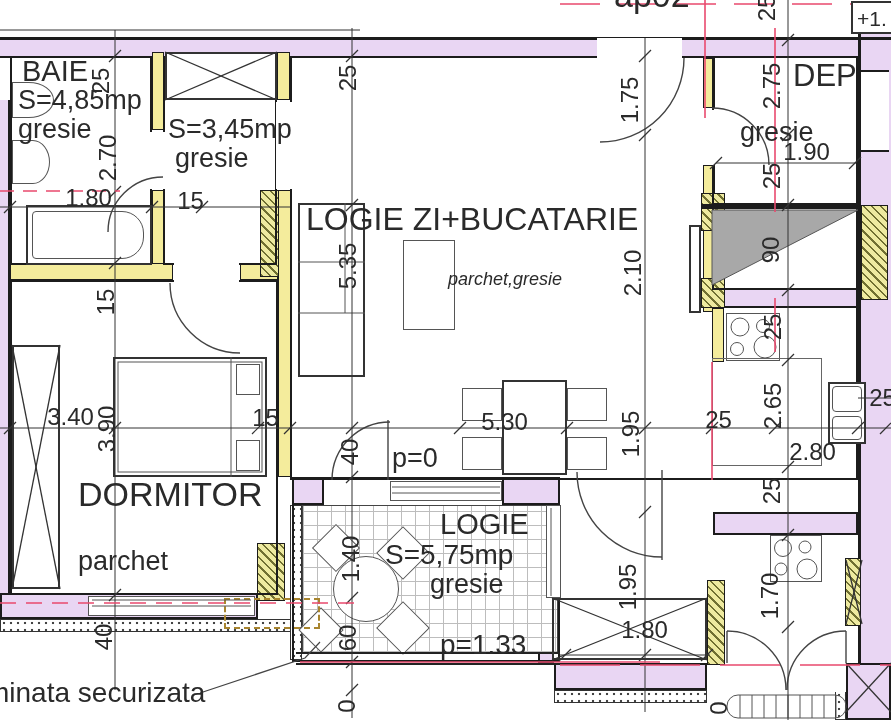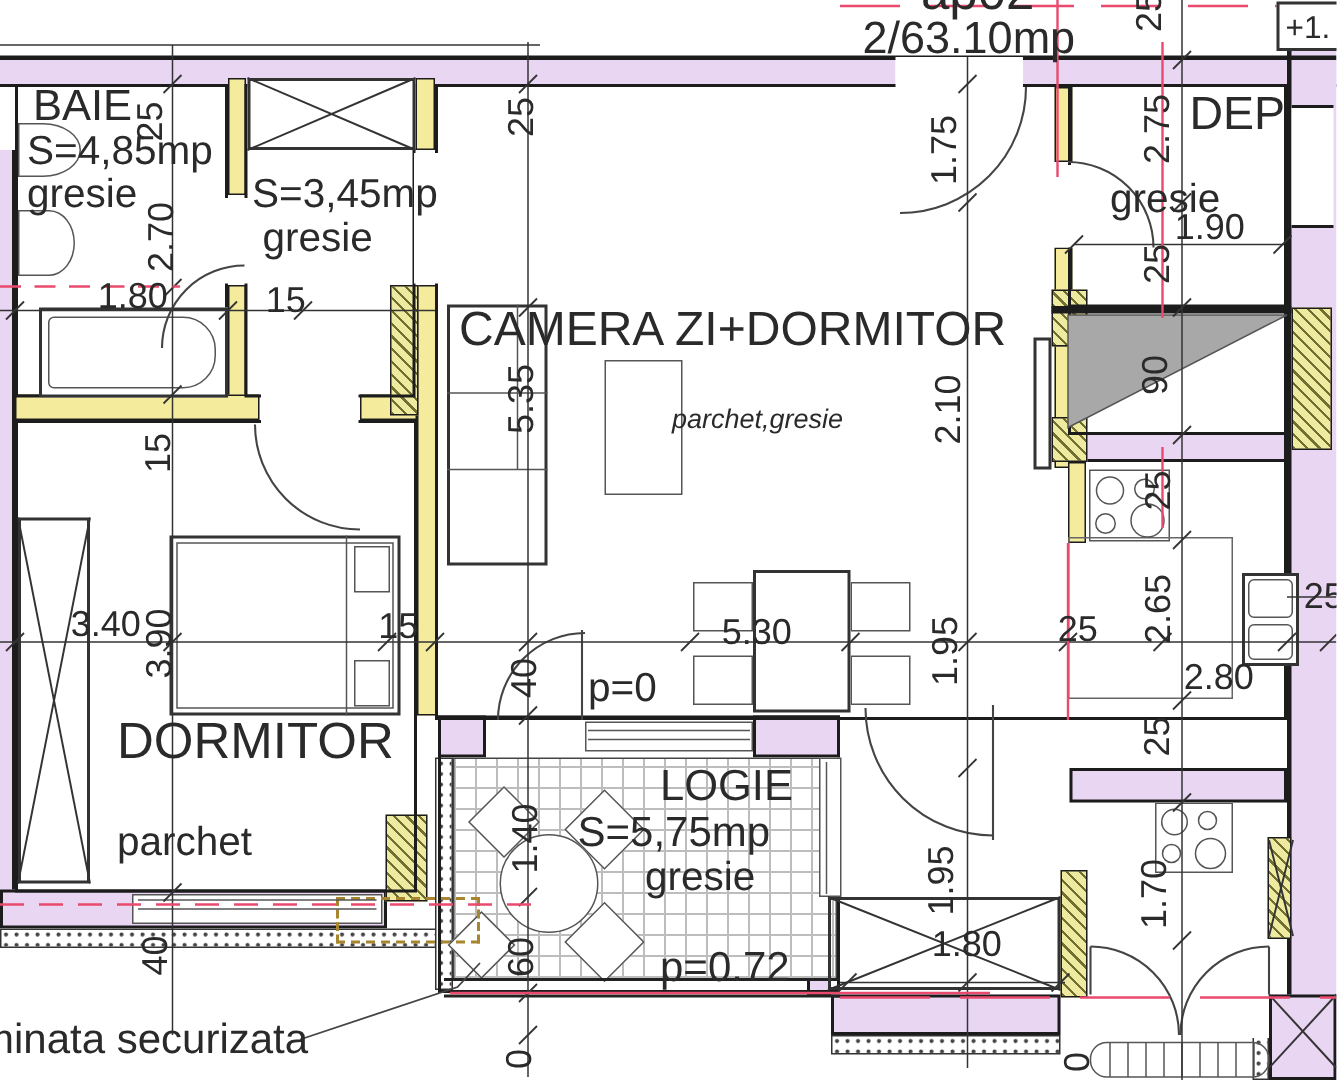--- a/index.html
+++ b/index.html
@@ -275,37 +275,36 @@
     <polyline points="200,693 305,658 320,642" fill="none" stroke="#444" stroke-width="1.2"></polyline>
   </svg>
 
   <span class="lbl" style="left:22px;top:56px;font-size:29px;">BAIE</span>
   <span class="lbl" style="left:18px;top:86px;font-size:27px;">S=4,85mp</span>
   <span class="lbl" style="left:18px;top:115px;font-size:27px;">gresie</span>
 
   <span class="lbl" style="left:168px;top:115px;font-size:27px;">S=3,45mp</span>
   <span class="lbl" style="left:175px;top:144px;font-size:27px;">gresie</span>
 
-  <span class="lbl" style="left:306px;top:203px;font-size:32px;">CAMERA ZI+DORMITOR</span>
+  <span class="lbl" style="left:306px;top:203px;font-size:32px;">LOGIE ZI+BUCATARIE</span>
   <span class="lbl" style="left:448px;top:270px;font-size:18px;font-style:italic;">parchet,gresie</span>
 
   <span class="lbl" style="left:793px;top:60px;font-size:31px;">DEP</span>
   <span class="lbl" style="left:740px;top:118px;font-size:27px;">gresie</span>
 
   <span class="lbl" style="left:78px;top:477px;font-size:34px;">DORMITOR</span>
   <span class="lbl" style="left:78px;top:547px;font-size:27px;">parchet</span>
 
   <span class="lbl" style="left:440px;top:509px;font-size:29px;">LOGIE</span>
   <span class="lbl" style="left:385px;top:540px;font-size:28px;">S=5,75mp</span>
   <span class="lbl" style="left:430px;top:570px;font-size:27px;">gresie</span>
 
   <span class="lbl" style="left:614px;top:-22px;font-size:34px;">ap02</span>
-  <span class="lbl" style="left:575px;top:10px;font-size:30px;">2/63.10mp</span>
   <span class="lbl" style="left:392px;top:444px;font-size:27px;">p=0</span>
-  <span class="lbl" style="left:440px;top:630px;font-size:28px;">p=0.72</span>
+  <span class="lbl" style="left:440px;top:630px;font-size:28px;">p=1.33</span>
   <span class="lbl" style="left:-14px;top:678px;font-size:28px;">minata securizata</span>
 
   <span class="dv" style="left:101px;top:81px;">25</span>
   <span class="dv" style="left:108px;top:158px;">2.70</span>
   <span class="dh" style="left:82px;top:198px;">1.80</span>
   <span class="dh" style="left:184px;top:201px;">15</span>
   <span class="dv" style="left:106px;top:302px;">15</span>
   <span class="dv" style="left:348px;top:78px;">25</span>
   <span class="dv" style="left:630px;top:100px;">1.75</span>
   <span class="dv" style="left:772px;top:86px;">2.75</span>

